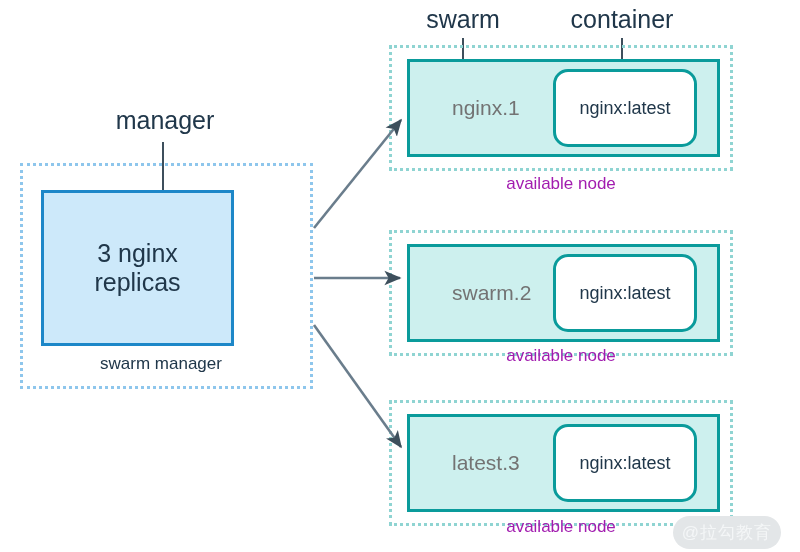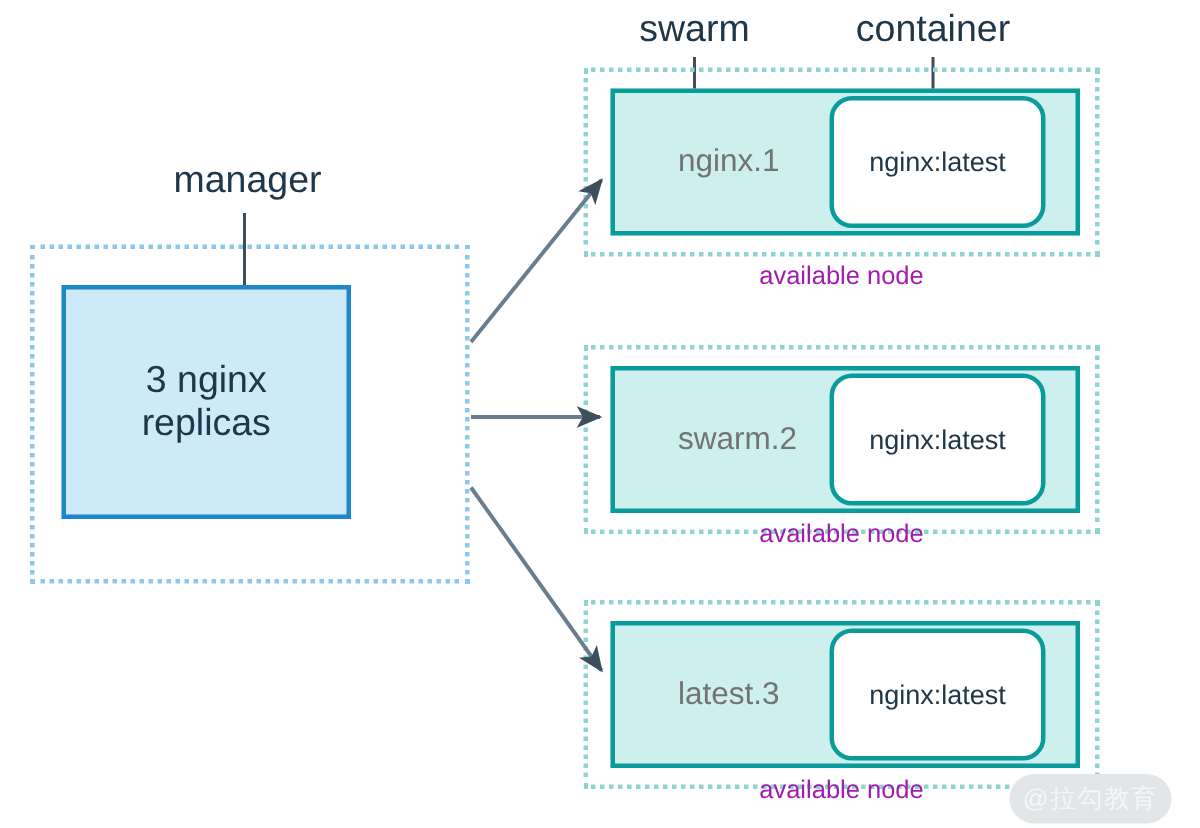--- a/index.html
+++ b/index.html
@@ -101,21 +101,21 @@
     color: #737373;
     white-space: nowrap;
     margin-left: 20px;
   }
   .container-box {
     position: absolute;
     right: 20px;
     top: 50%;
     transform: translateY(-50%);
     width: 144px;
-    height: 88px;
+    height: 78px;
     background: #ffffff;
     border: 3px solid #0a9b9b;
     border-radius: 15px;
     box-sizing: border-box;
     display: flex;
     align-items: center;
     justify-content: center;
   }
   .container-label {
     font-size: 18px;
@@ -164,20 +164,21 @@
 <div id="canvas">
 
   <div class="callout-label" style="left:165px; top:106px;">manager</div>
   <div class="leader" style="left:162px; top:142px; height:86px;"></div>
 
   <div class="service-node"></div>
   <div class="service-box">
     <div class="service-box-label">3 nginx
 replicas</div>
   </div>
+  <div class="service-caption">swarm manager</div>
 
   <div class="callout-label" style="left:463px; top:5px;">swarm</div>
   <div class="leader" style="left:462px; top:38px; height:48px;"></div>
 
   <div class="callout-label" style="left:622px; top:5px;">container</div>
   <div class="leader" style="left:621px; top:38px; height:48px;"></div>
 
   <div class="node-row" style="top:45px;"></div>
   <div class="task-box" style="top:59px;">
     <div class="task-label">nginx.1</div>

